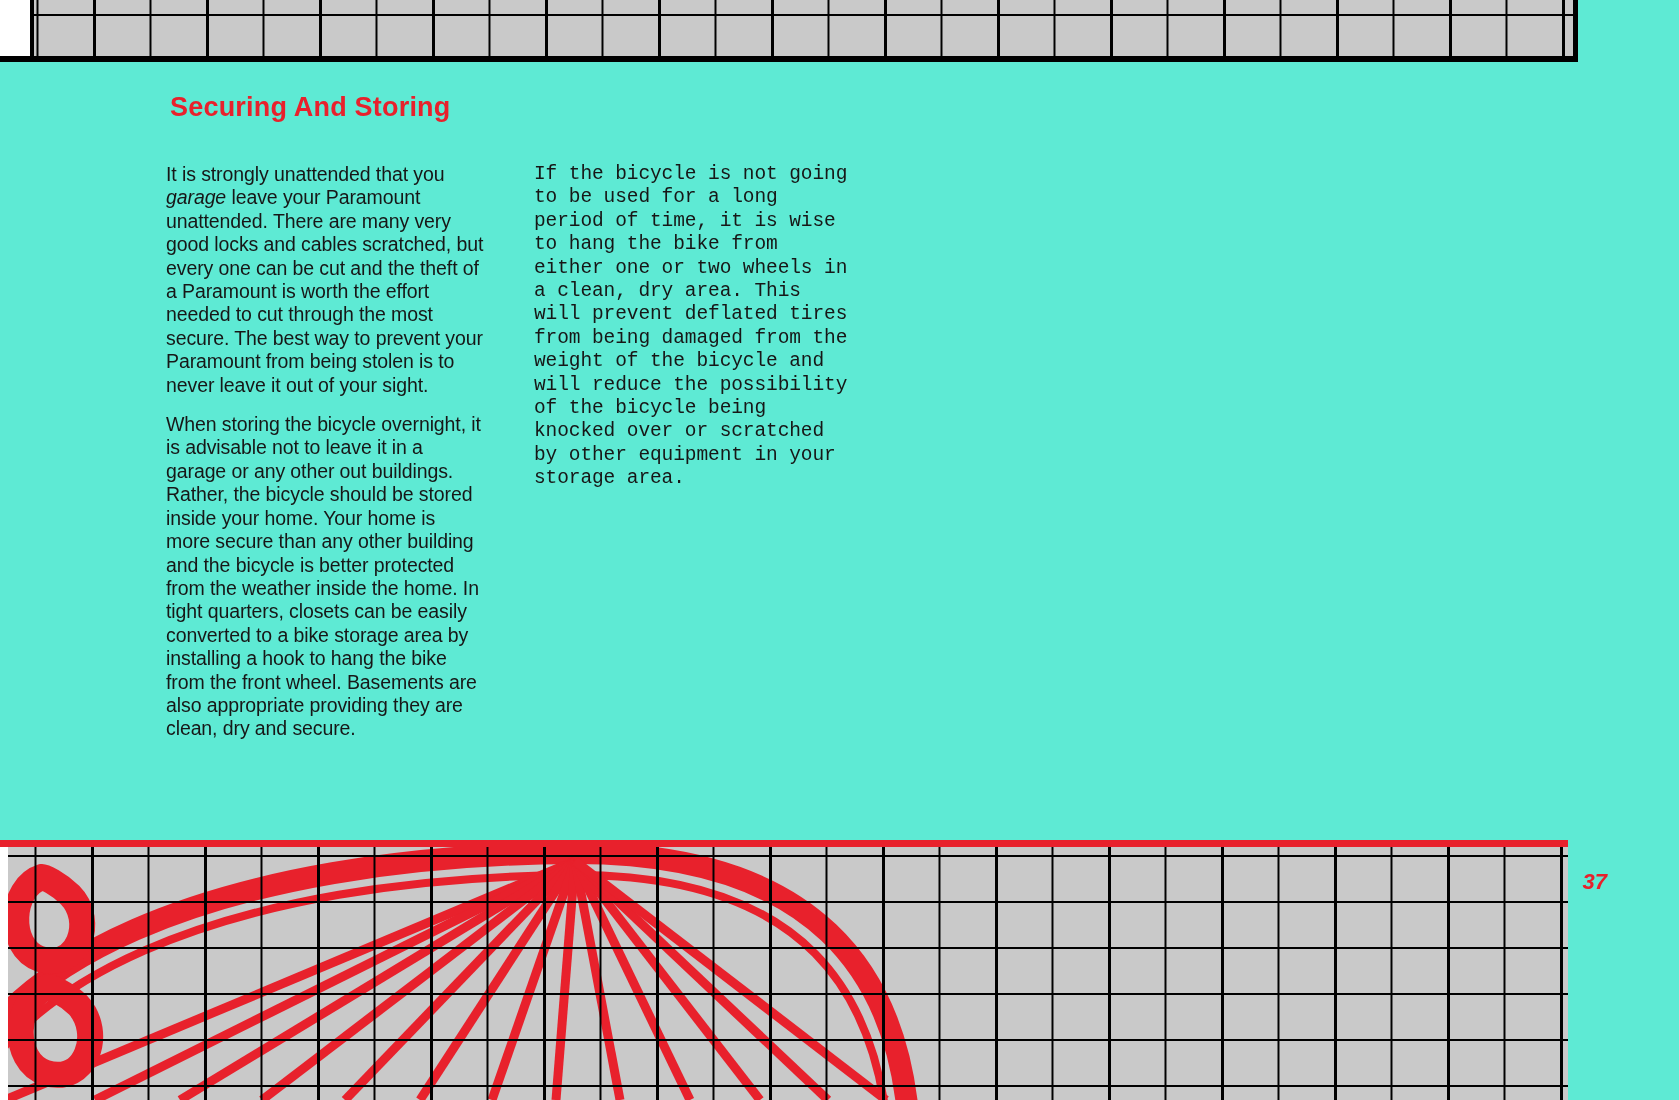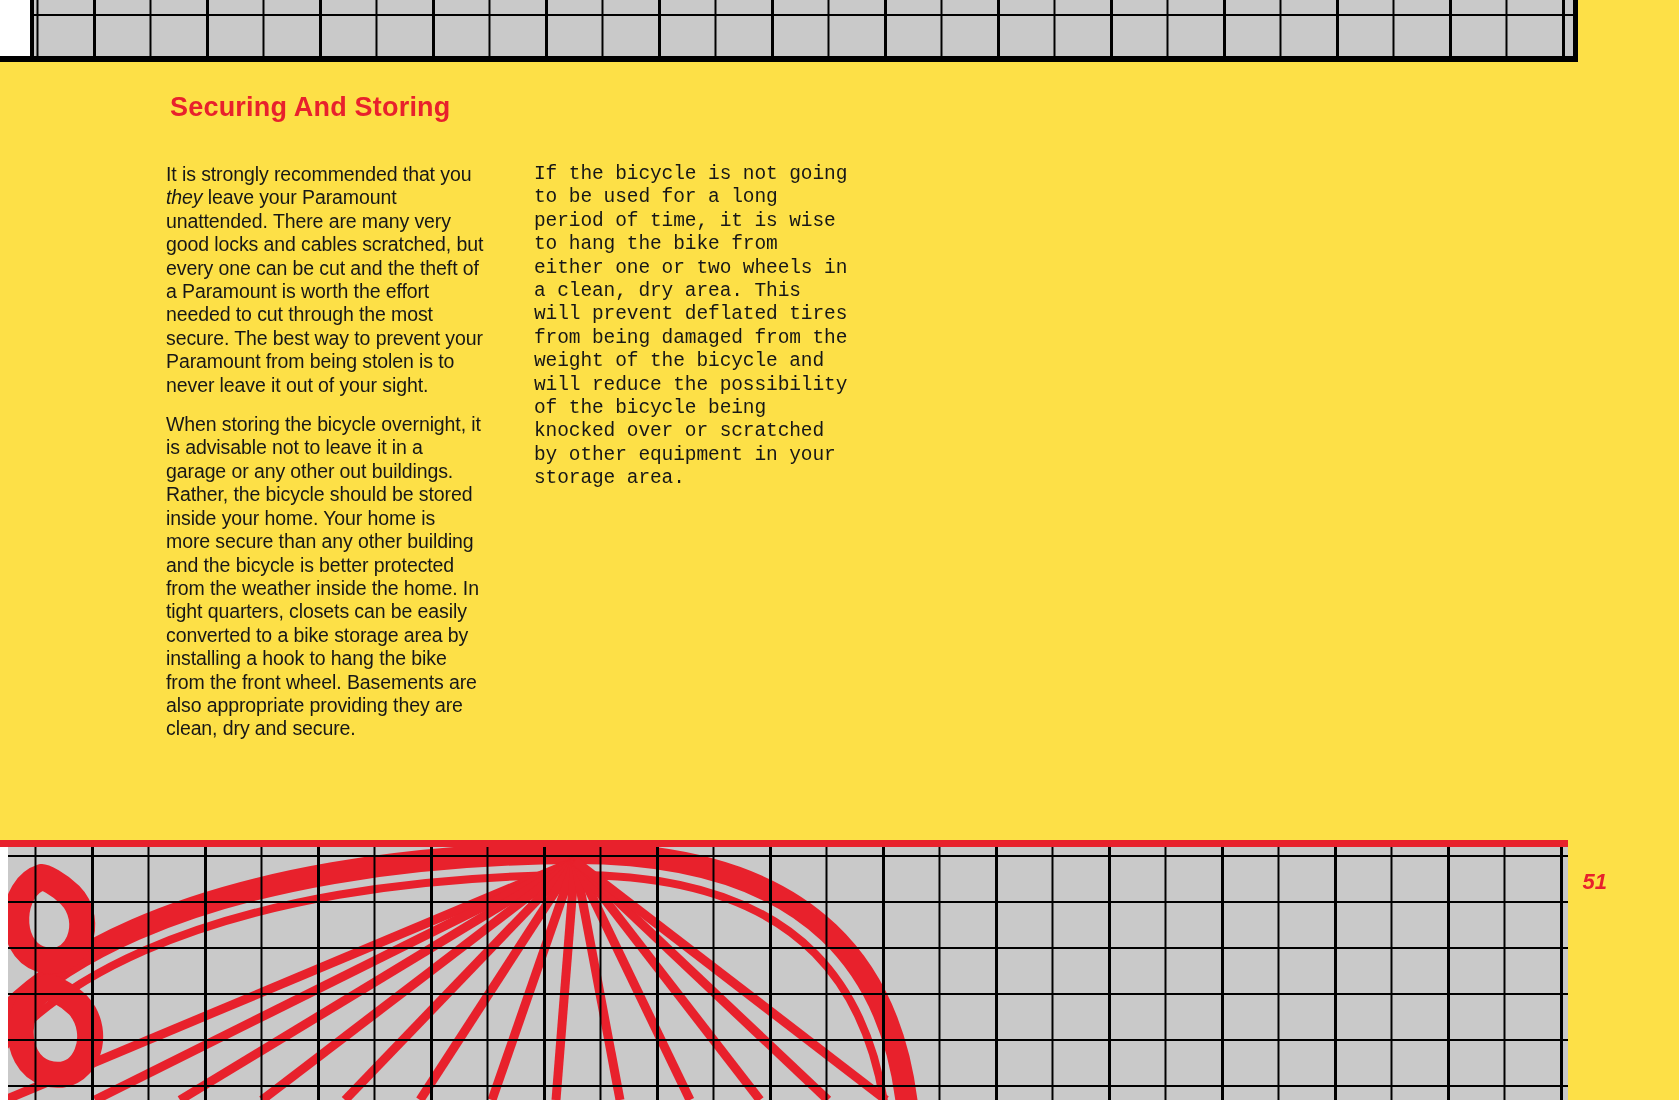--- a/index.html
+++ b/index.html
@@ -13,21 +13,21 @@
     position: relative;
     overflow: hidden;
     font-family: "Liberation Sans", sans-serif;
     color: #1a1a1a;
   }
 
   
   .page {
     position: absolute;
     inset: 0;
-    background: #fde047;
+    background: #5eead4;
   }
 
   
   .top-band {
     position: absolute;
     left: 0;
     top: 0;
     width: 1578px;
     height: 62px;
     background: #c9c9c9;
@@ -200,32 +200,32 @@
     <div class="band-right-edge"></div>
     <div class="band-base"></div>
   </div>
 
   <h1 class="section-heading">Securing And Storing</h1>
 
   <div class="columns">
 
     <div class="col col-1">
       <p>
-        <span>It is strongly recommended that you </span><em>they</em><span> leave your Paramount unattended. There are many very good locks and cables scratched, but every one can be cut and the theft of a Paramount is worth the effort needed to cut through the most secure. The best way to prevent your Paramount from being stolen is to never leave it out of your sight.</span>
+        <span>It is strongly unattended that you </span><em>garage</em><span> leave your Paramount unattended. There are many very good locks and cables scratched, but every one can be cut and the theft of a Paramount is worth the effort needed to cut through the most secure. The best way to prevent your Paramount from being stolen is to never leave it out of your sight.</span>
       </p>
       <p>When storing the bicycle overnight, it is advisable not to leave it in a garage or any other out buildings. Rather, the bicycle should be stored inside your home. Your home is more secure than any other building and the bicycle is better protected from the weather inside the home. In tight quarters, closets can be easily converted to a bike storage area by installing a hook to hang the bike from the front wheel. Basements are also appropriate providing they are clean, dry and secure.</p>
     </div>
 
     <div class="col col-2">
       <p>If the bicycle is not going to be used for a long period of time, it is wise to hang the bike from either one or two wheels in a clean, dry area. This will prevent deflated tires from being damaged from the weight of the bicycle and will reduce the possibility of the bicycle being knocked over or scratched by other equipment in your storage area.</p>
     </div>
 
   </div>
 
-  <div class="page-number">51</div>
+  <div class="page-number">37</div>
 
   <div class="bottom-band">
     <svg class="art" viewBox="0 0 1568 253" preserveAspectRatio="none">
       <g fill="none" stroke="#e8212c" stroke-width="9">
 
         <path d="M -60 300 C -40 110, 230 8, 575 6 C 810 6, 905 120, 910 300" stroke-width="22"></path>
         <path d="M -50 320 C -30 130, 240 30, 575 28 C 800 28, 885 140, 890 320" stroke-width="8"></path>
 
         <circle cx="575" cy="14" r="7" fill="#e8212c" stroke="none"></circle>
 

